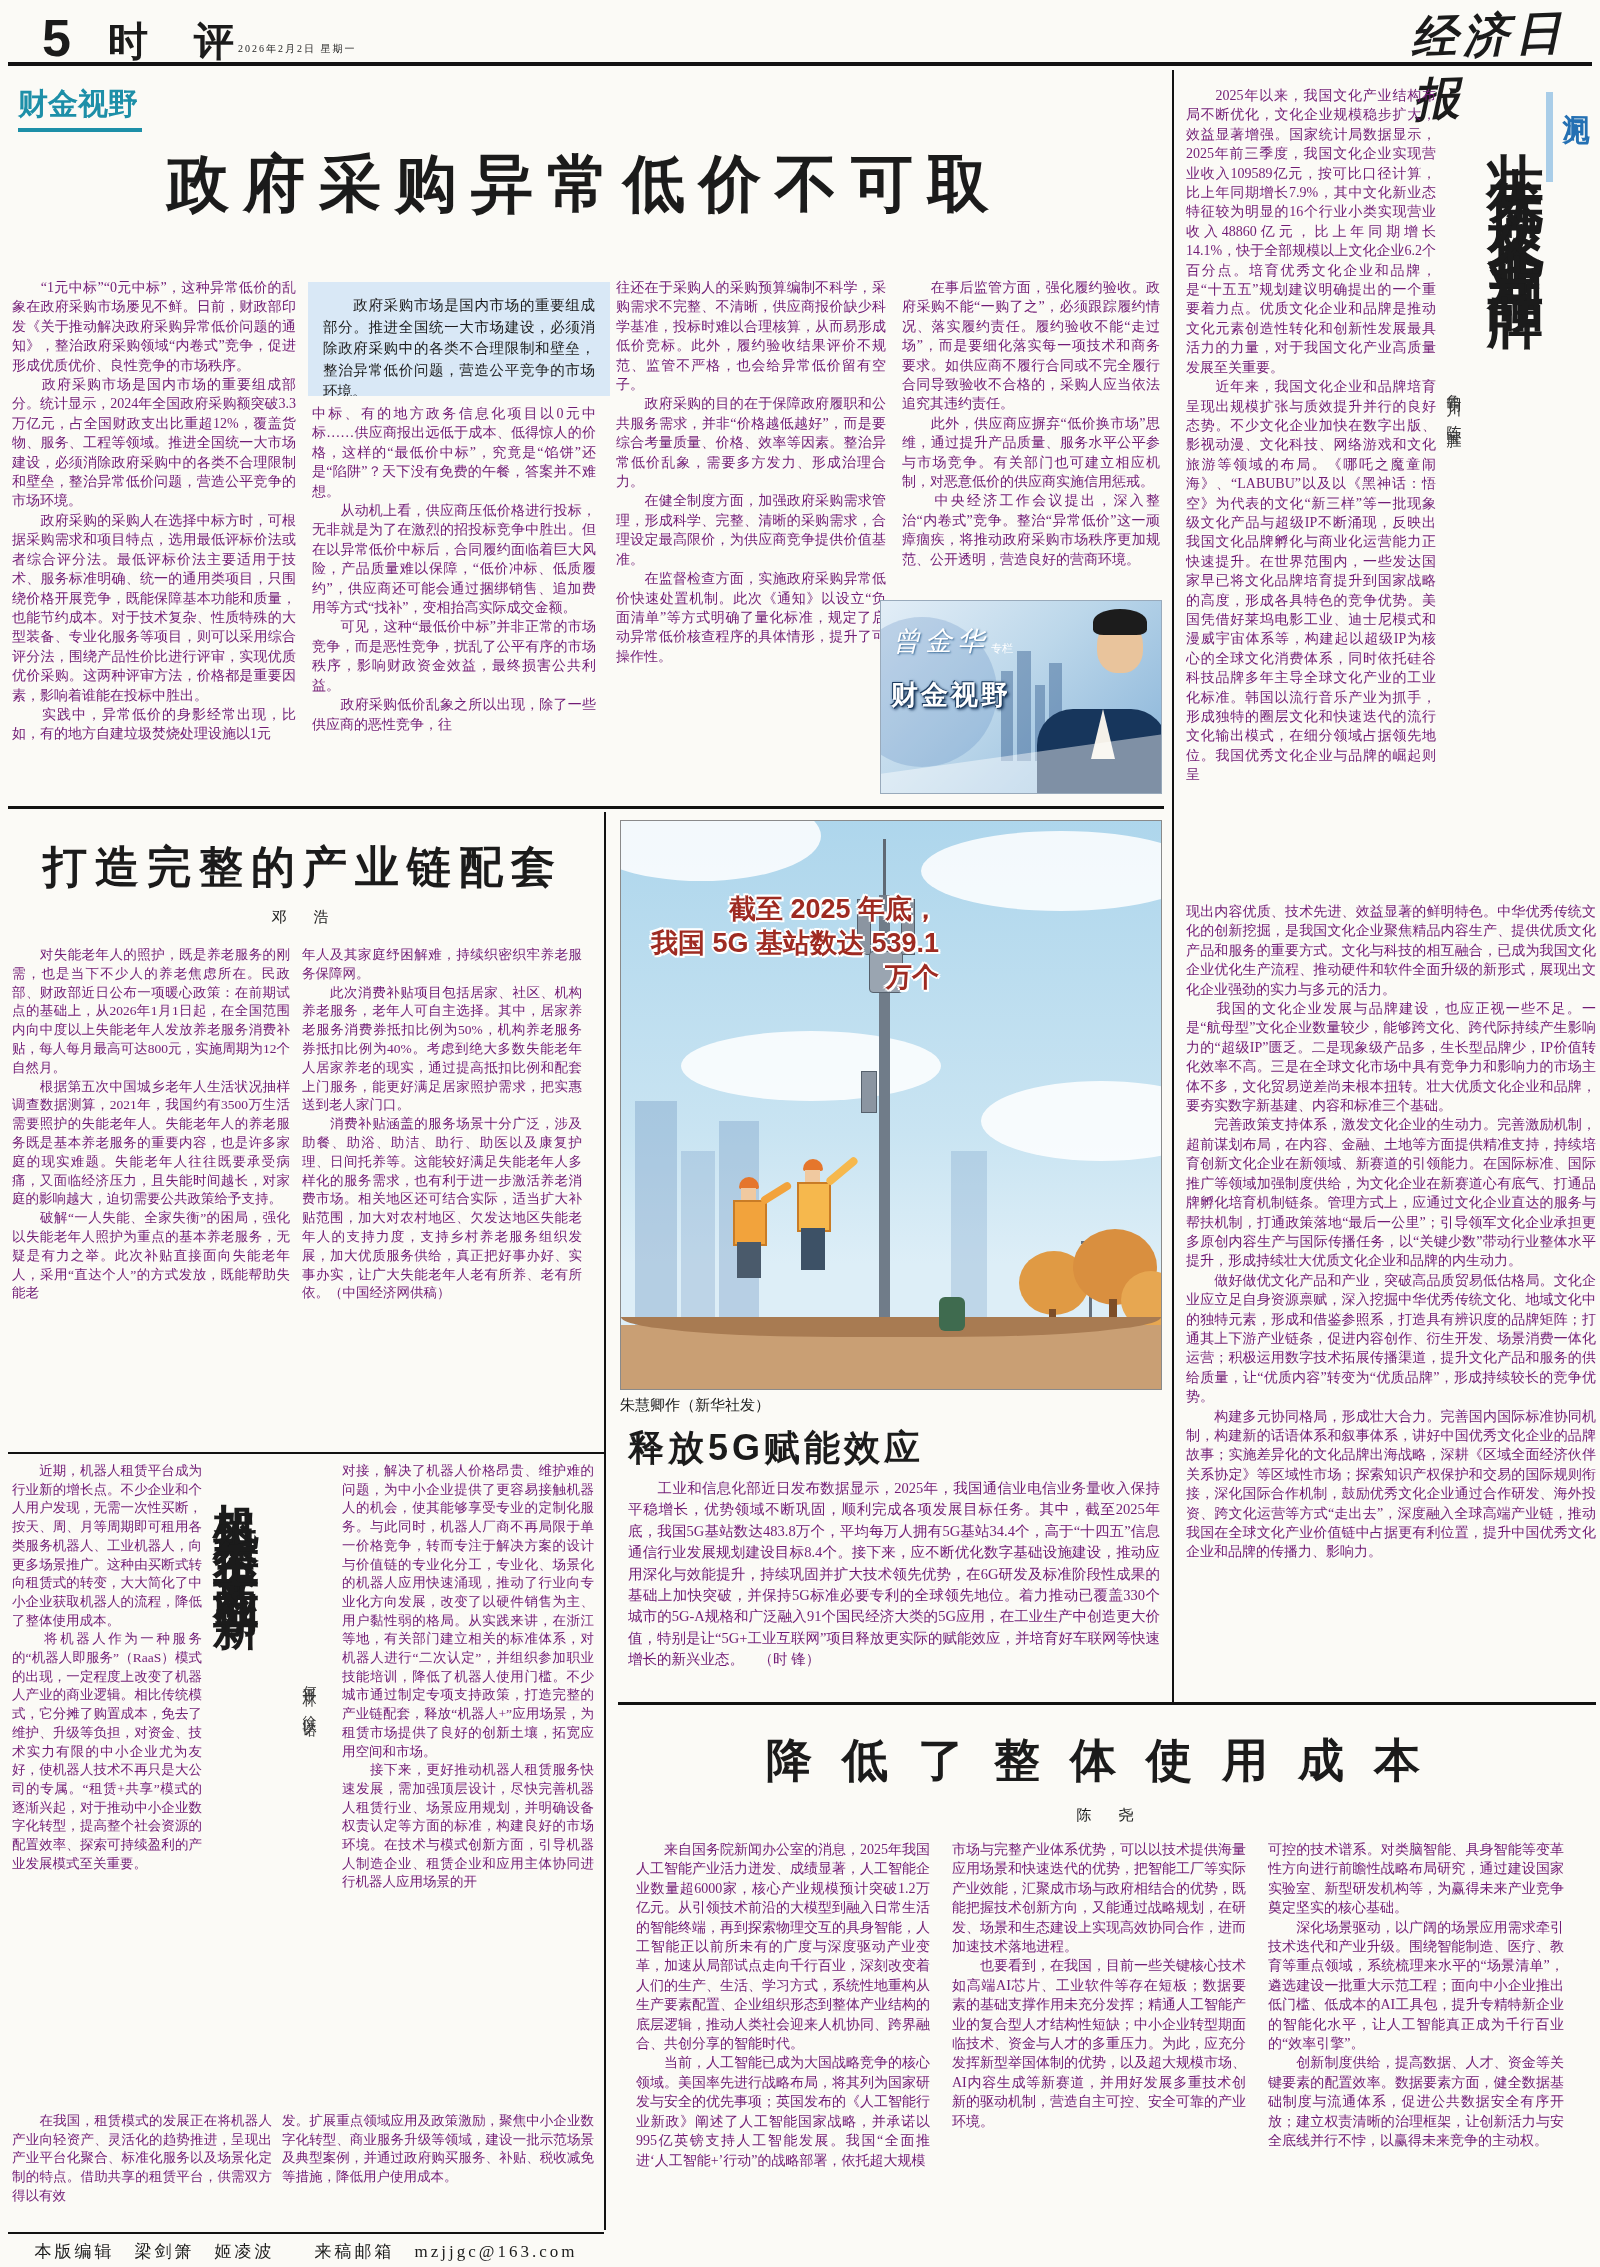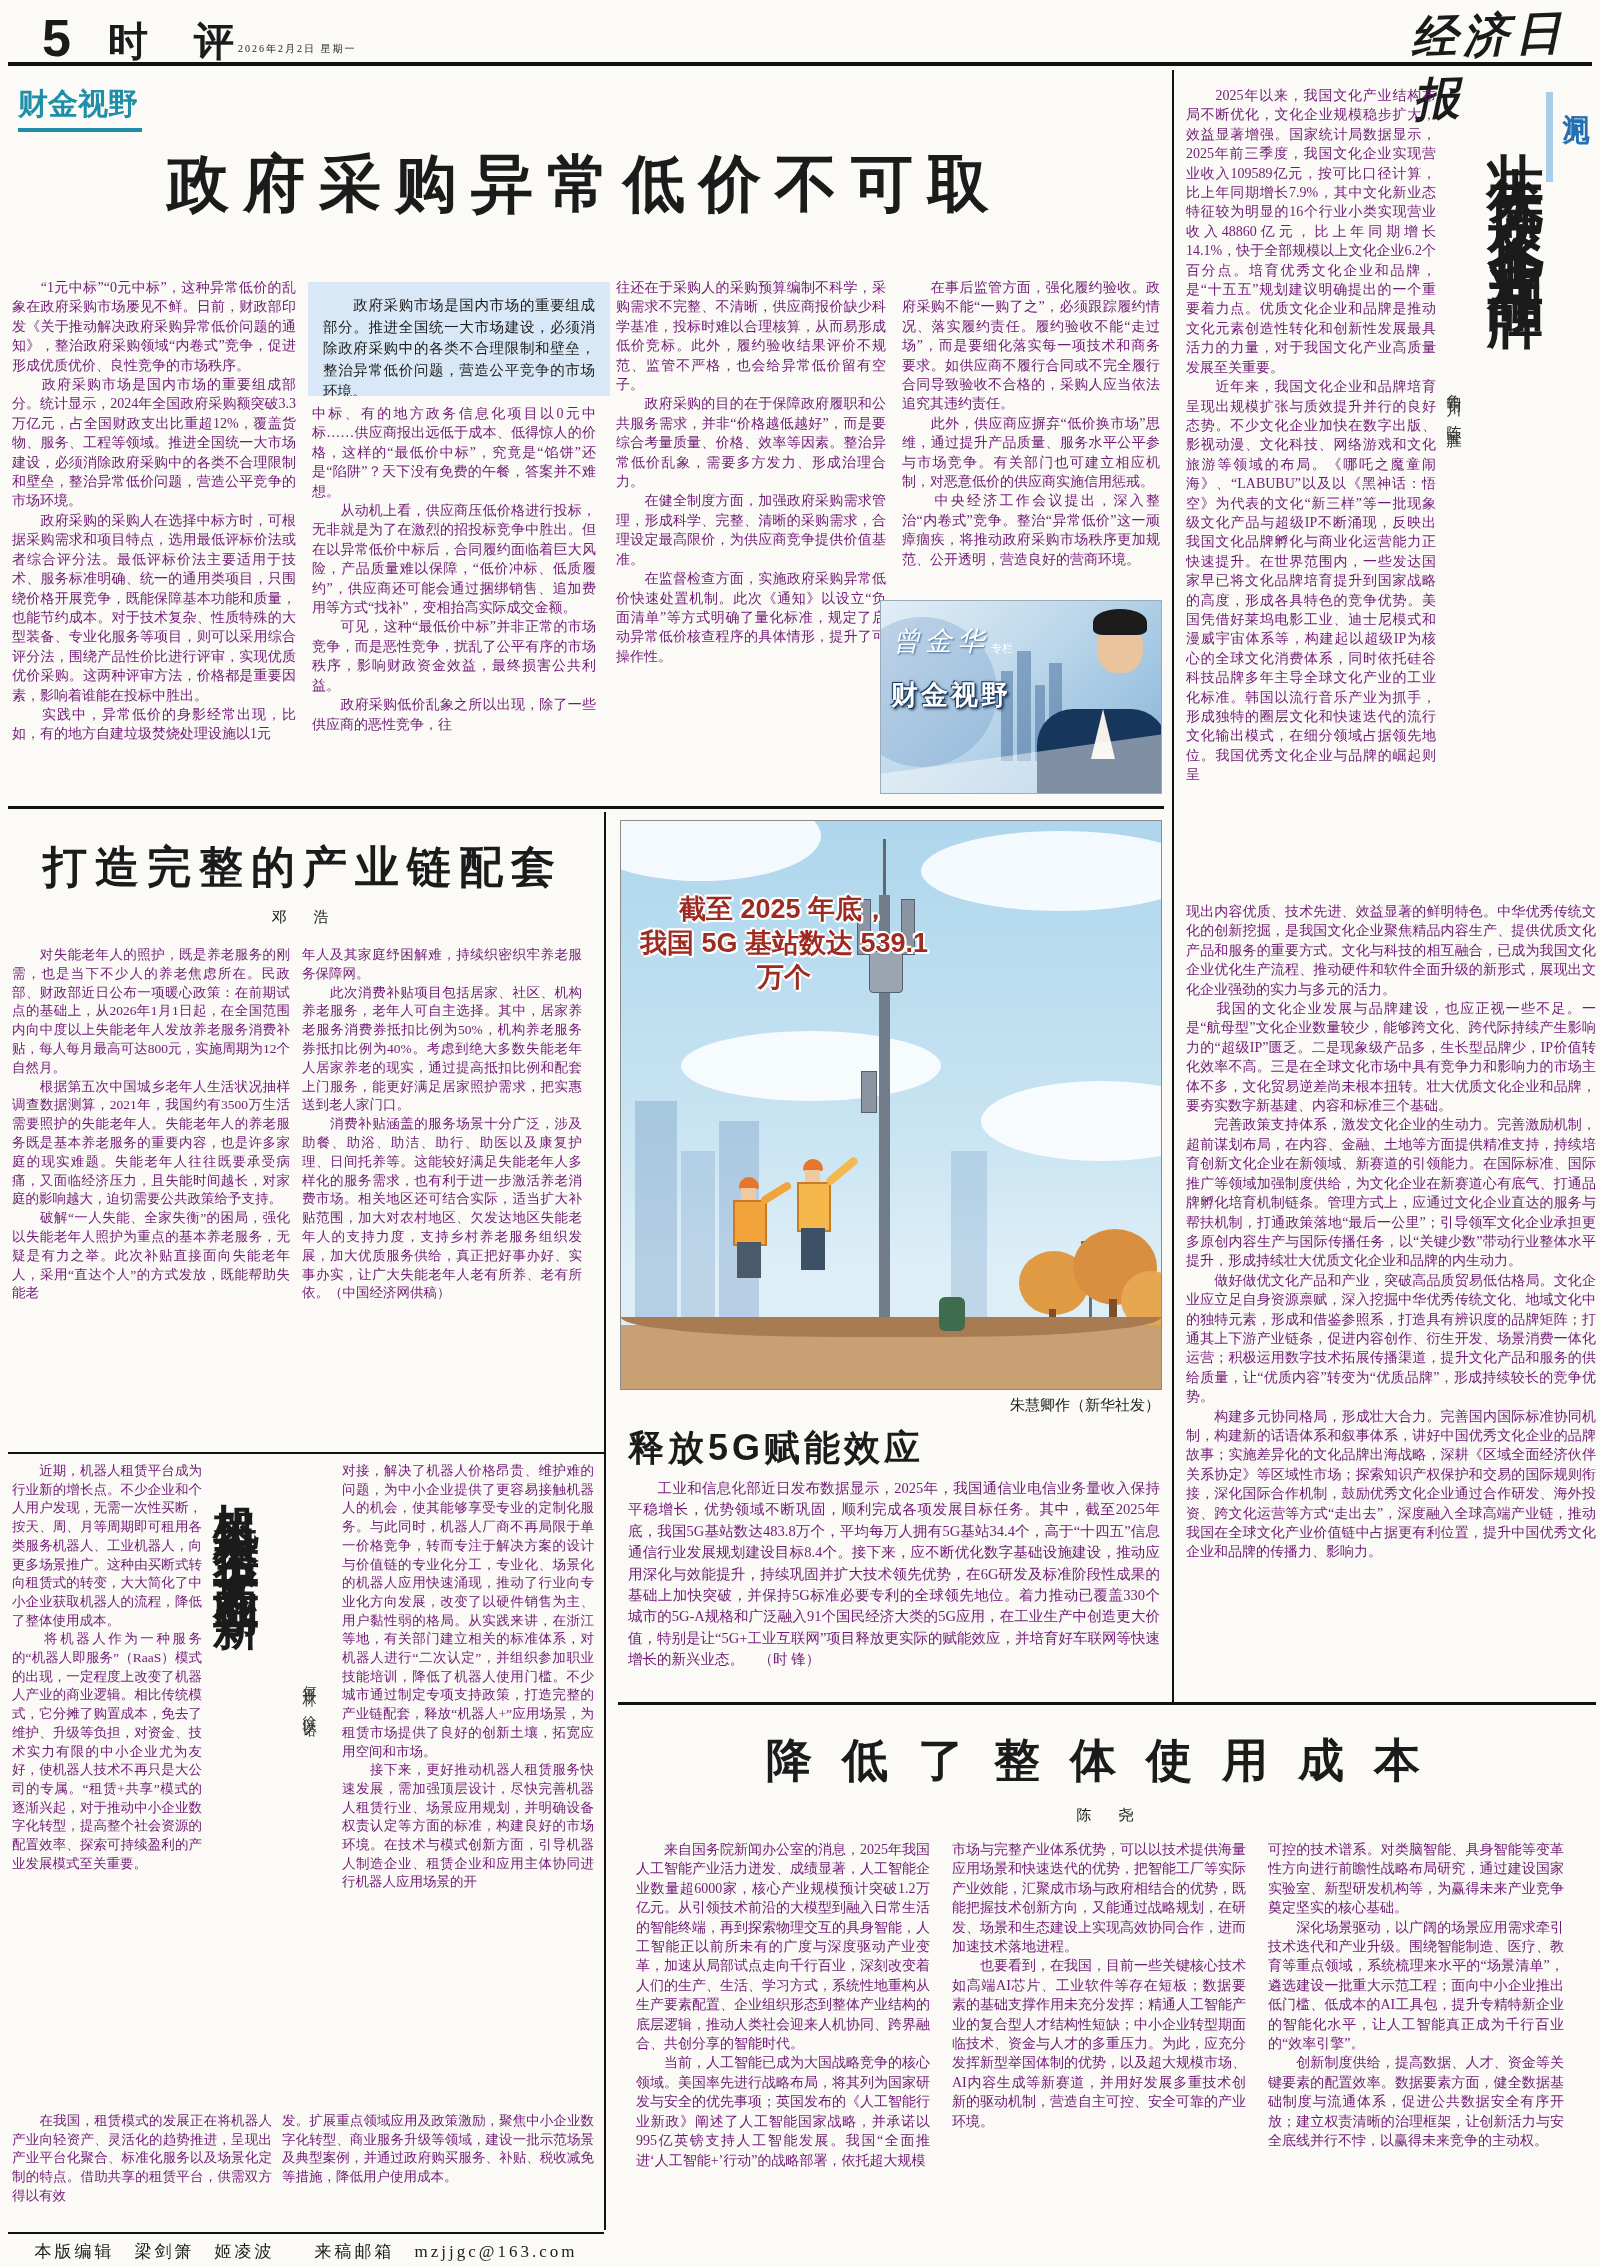--- a/index.html
+++ b/index.html
@@ -20,23 +20,23 @@
   .kicker{font-size:30px;font-weight:900;color:#1d8fa8;border-bottom:4px solid #1d8fa8;padding:0 4px 3px 0;}
   .main-headline{font-size:62px;font-weight:900;letter-spacing:14px;text-align:center;}
   .intro-box{background:#d9e8f6;padding:13px 15px;font-size:14.5px;line-height:21.5px;
              text-align:justify;white-space:pre-wrap;overflow:hidden;}
   
   .h2-serif{font-size:44px;font-weight:900;letter-spacing:8px;text-align:center;}
   .byline{font-size:15px;text-align:center;letter-spacing:6px;}
   
   .illu{background:linear-gradient(180deg,#aed6ec 0%,#c9e4f2 55%,#ddeef7 78%);border:1px solid #8a8a8a;overflow:hidden;}
   .cloud{position:absolute;background:rgba(255,255,255,.85);border-radius:50%;}
-  .cap-red{color:#9e2b22;font-weight:900;text-align:center;line-height:1.25;
+  .cap-red{color:#9e2b22;font-weight:900;text-align:right;line-height:1.25;
            text-shadow:-2px 0 #fff,2px 0 #fff,0 -2px #fff,0 2px #fff,2px 2px #fff,-2px -2px #fff;}
-  .credit{font-size:15px;text-align:right;color:#222;}
+  .credit{font-size:15px;text-align:left;color:#222;}
   .h2-5g{font-size:36px;font-weight:900;letter-spacing:4px;}
   
   .cult-headline{font-size:56px;font-weight:900;letter-spacing:14px;}
   .dongjian{font-size:27px;font-weight:900;color:#2470b3;border-left:7px solid #a9cde8;padding-left:5px;letter-spacing:6px;}
   .vert-authors{font-size:15px;letter-spacing:4px;color:#333;}
   
   .robot-headline{font-size:46px;font-weight:900;letter-spacing:9px;}
   
   .ai-headline{font-size:46px;font-weight:900;letter-spacing:30px;text-align:center;}
   .editor-line{font-size:17px;text-align:center;letter-spacing:3px;}

